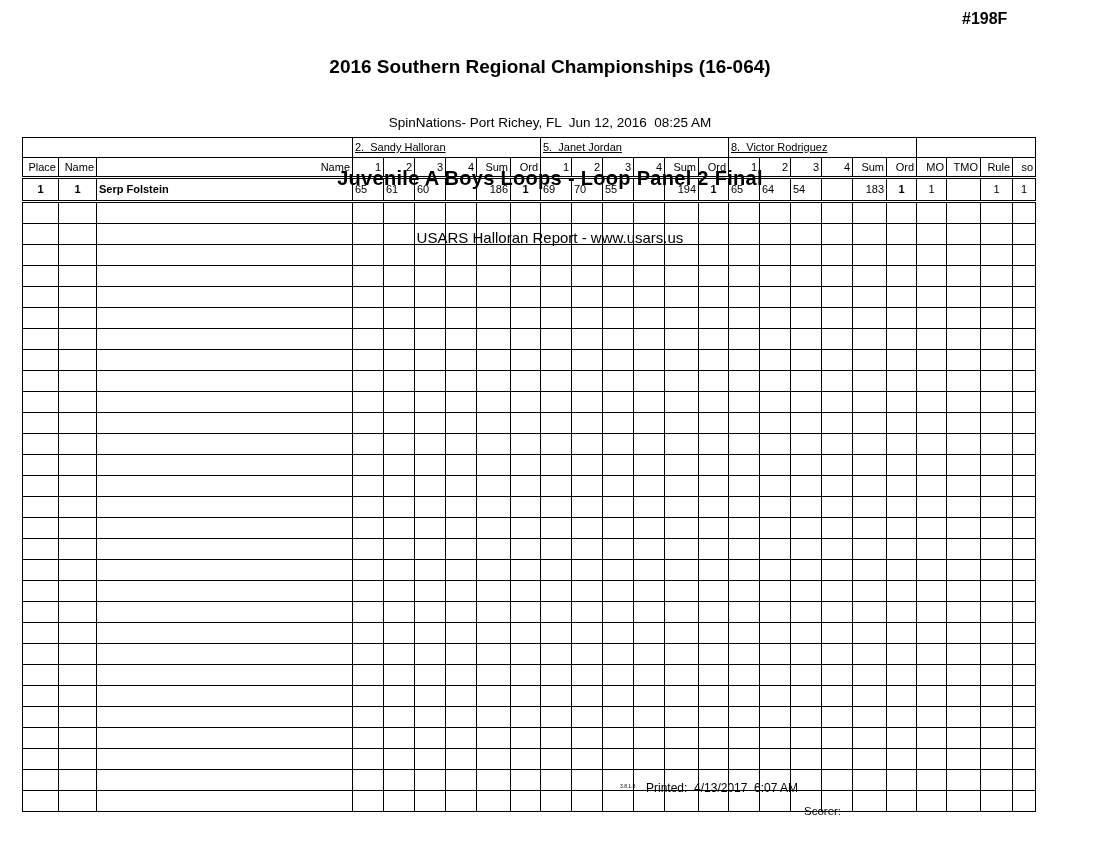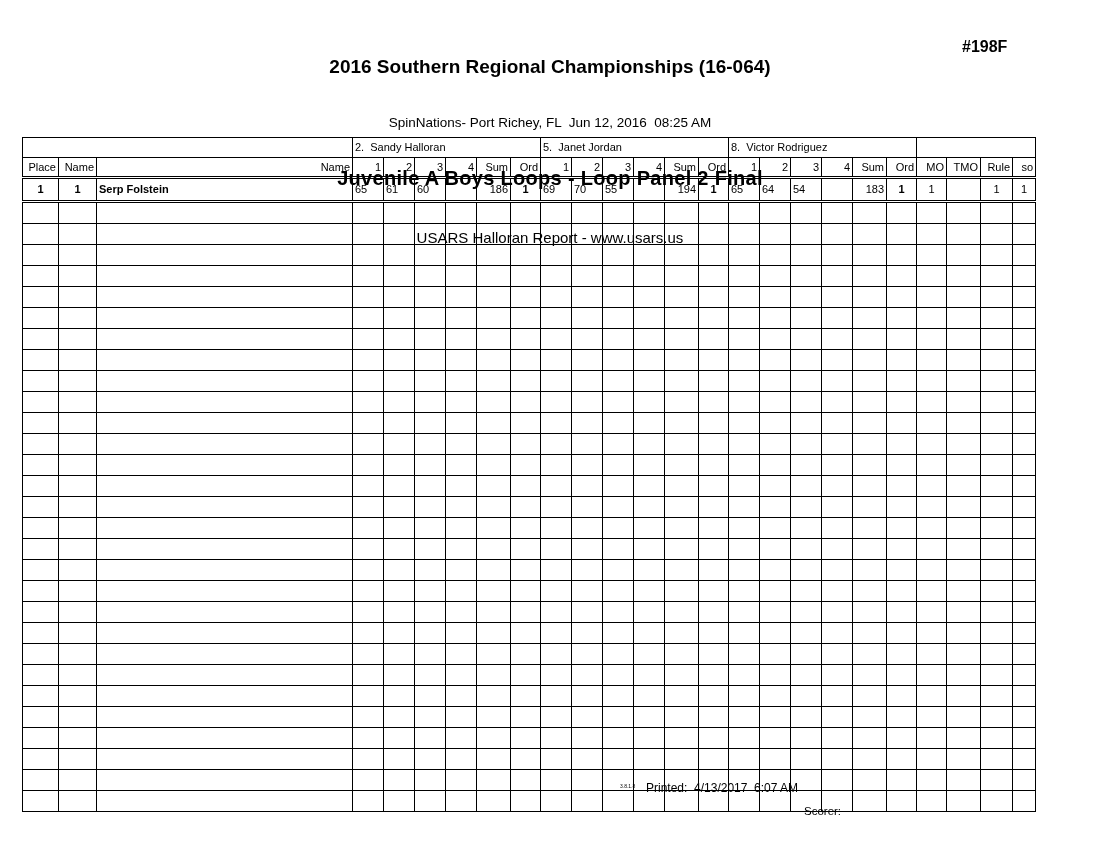--- a/index.html
+++ b/index.html
@@ -9,29 +9,29 @@
   
   .reqs{position:absolute;left:25px;top:25px;font-size:11.5px;line-height:15.5px;white-space:pre;}
 
   
   .titles{position:absolute;left:0;top:20px;width:100%;text-align:center;white-space:pre;}
   .t1{font-size:19px;font-weight:bold;}
   .t2{font-size:13.5px;margin-top:1px;}
   .t3{font-size:20px;font-weight:bold;margin-top:1px;letter-spacing:.3px;}
   .t4{font-size:15px;margin-top:3px;}
 
-  .evtnum{position:absolute;left:962px;top:38px;font-size:16px;font-weight:bold;}
+  .evtnum{position:absolute;left:962px;top:10px;font-size:16px;font-weight:bold;}
 
   
   table.score{position:absolute;left:22px;top:137px;border-collapse:collapse;table-layout:fixed;}
   table.score td{border:1px solid #000;height:20px;padding:0 2px;font-size:11px;
                  overflow:hidden;white-space:pre;vertical-align:middle;line-height:1;}
   tr.jrow td{height:19px;}
   td.nb{border:none;}
-  td.jbox{text-align:left;padding-left:5px;}
+  td.jbox{text-align:left;padding-left:5px;text-decoration:underline;}
   tr.hdr td{height:18px;border-bottom:3px double #000;text-align:right;}
   td.c{text-align:center;padding:0 1px;}
   td.l{text-align:left;padding-left:6px;}
   td.nm{text-align:left;padding-left:6px;font-size:12px;}
   td.sc{text-align:left;padding-left:4px;}
   td.sum{text-align:right;padding-right:3px;}
   td.b{font-weight:bold;}
   td.ord{border-left:4px solid #000;border-right:4px solid #000;}
   tr.filled td{border-bottom:3px double #000;height:21px;}
 

